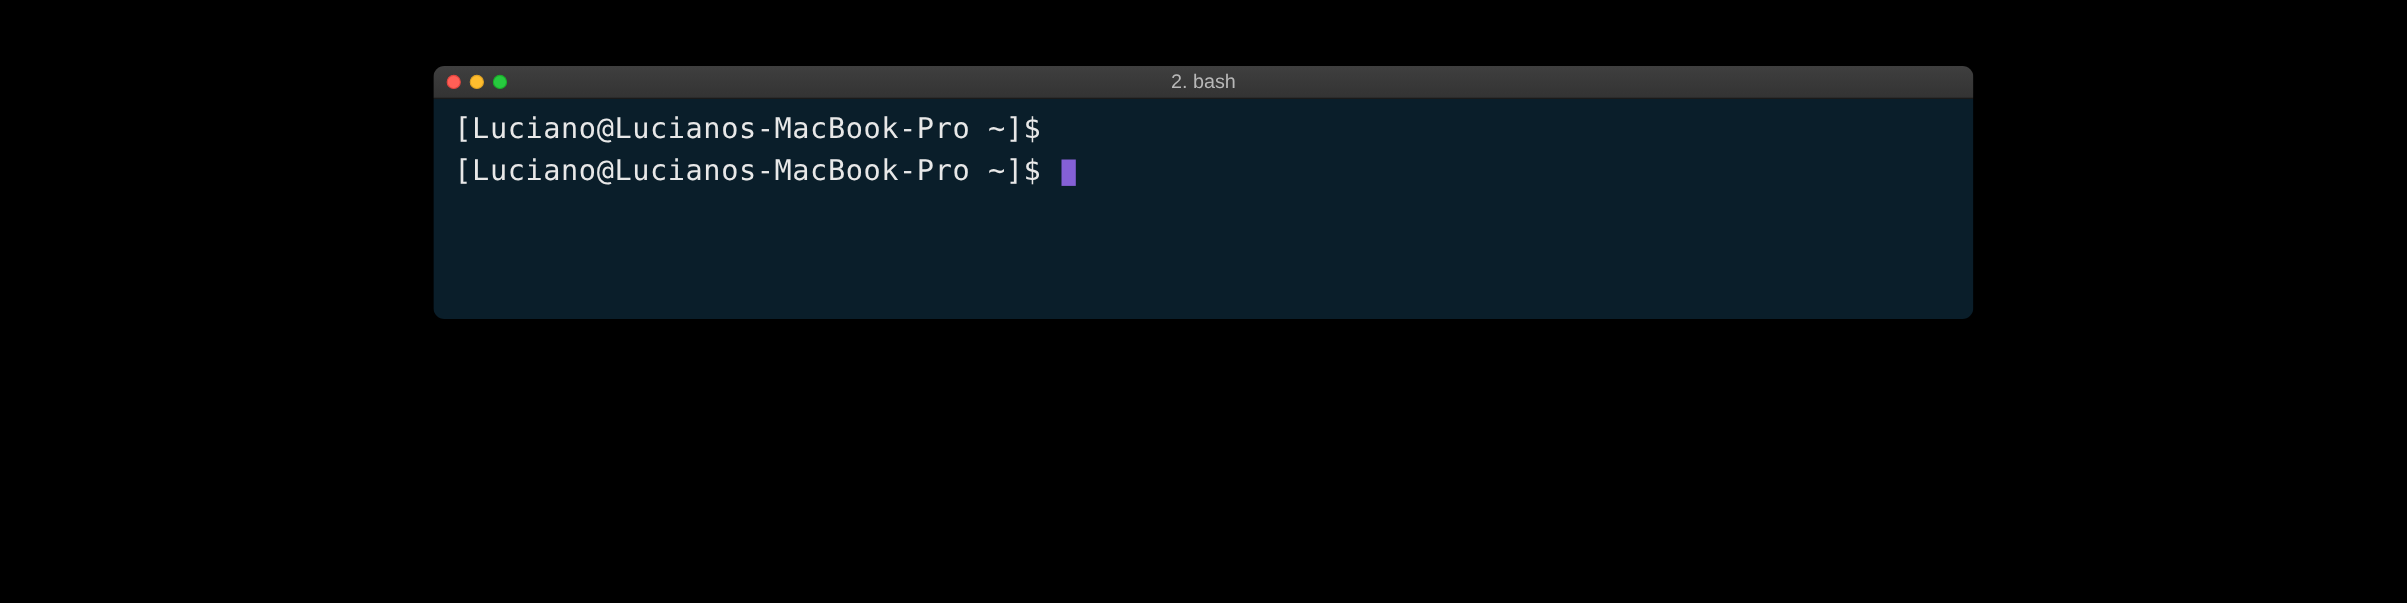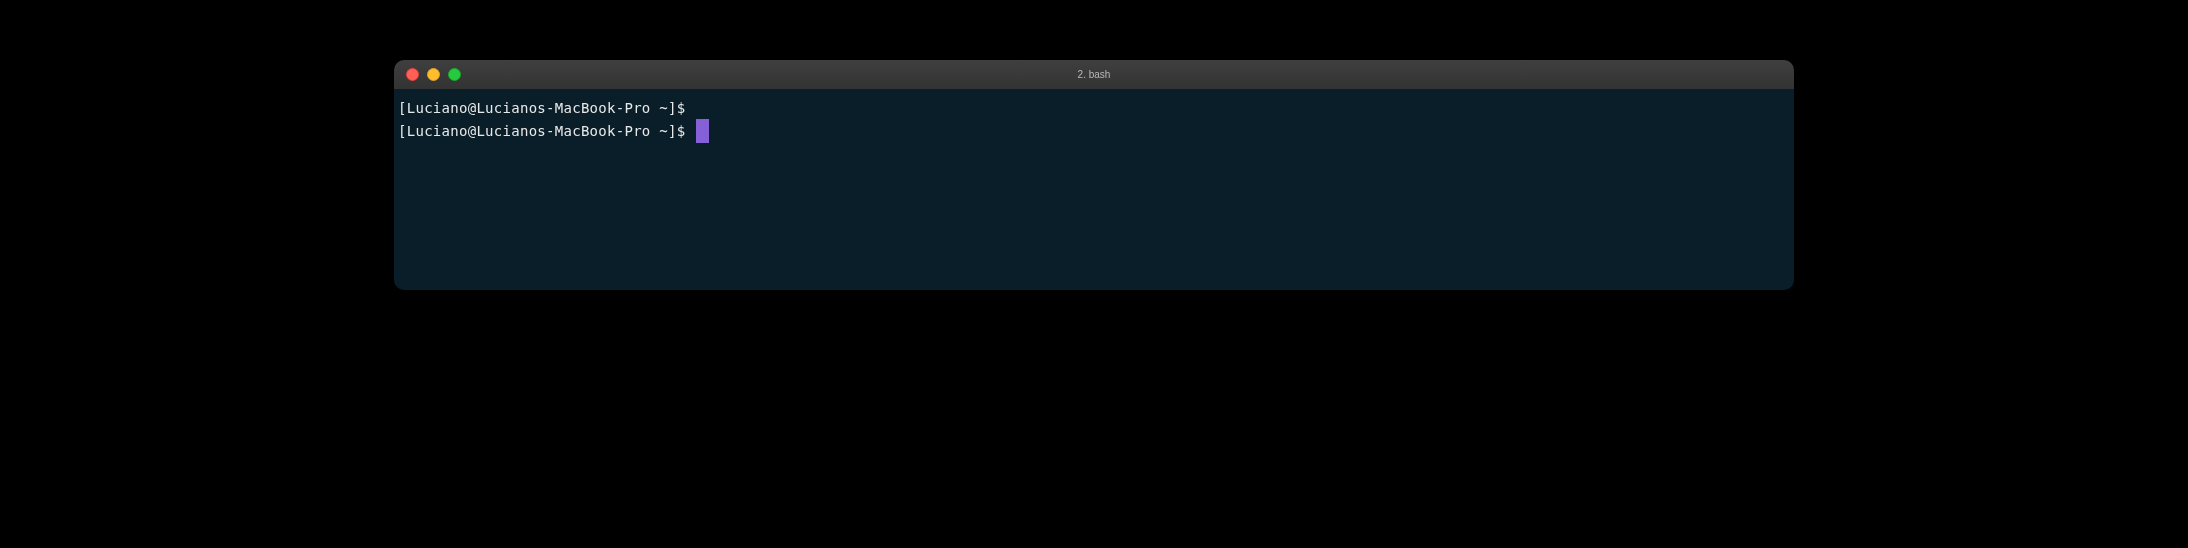--- a/index.html
+++ b/index.html
@@ -61,30 +61,30 @@
     .traffic-light.maximize {
       background: #27c93f;
       border: 0.5px solid #1aab29;
     }
     
     .window-title {
       position: absolute;
       left: 50%;
       transform: translateX(-50%);
       color: #b8b8b8;
-      font-size: 10px;
+      font-size: 18px;
       font-family: -apple-system, BlinkMacSystemFont, "Helvetica Neue", sans-serif;
       font-weight: 400;
     }
     
     .terminal-body {
       background: #0a1e2a;
       min-height: 200px;
-      padding: 8px 4px;
-      font-size: 14px;
+      padding: 8px 19px;
+      font-size: 26px;
       line-height: 1.5;
       color: #e8e8e8;
       letter-spacing: 0.02em;
     }
     
     .terminal-line {
       white-space: pre;
       display: flex;
       align-items: center;
     }

